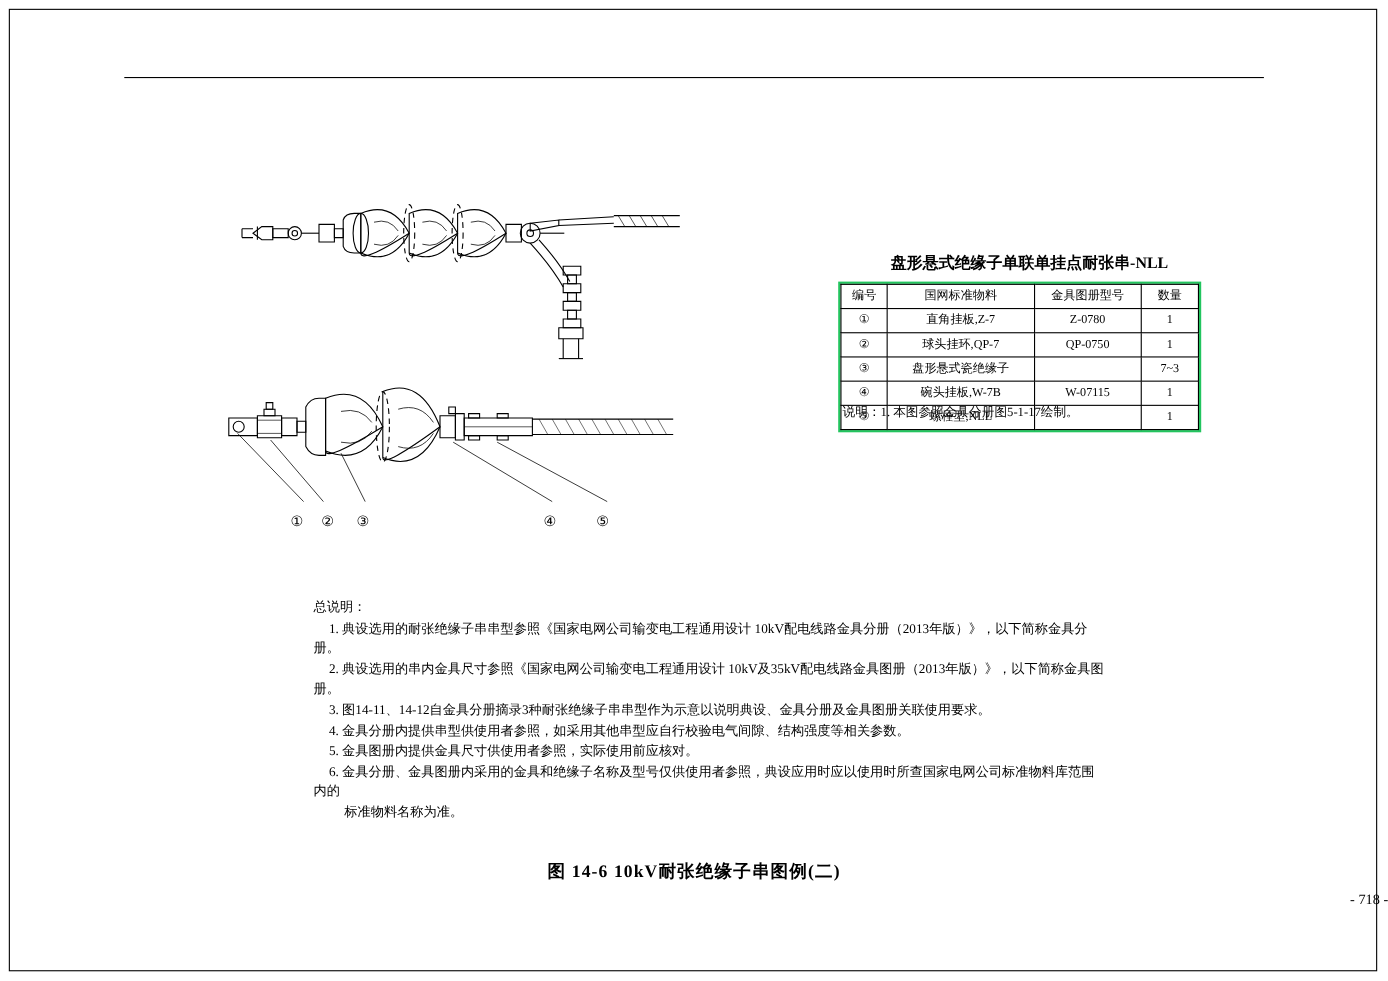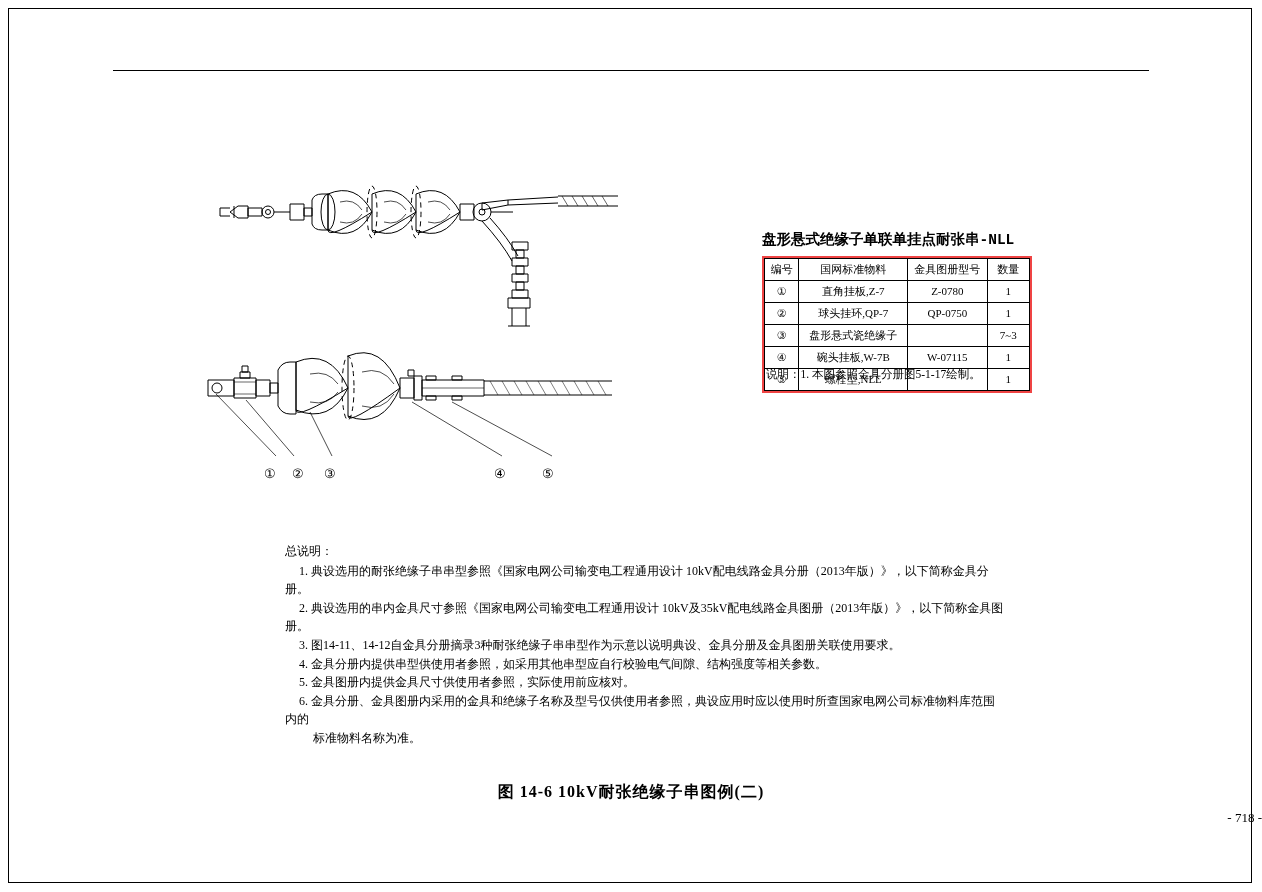--- a/index.html
+++ b/index.html
@@ -53,31 +53,31 @@
     height: 360px;
   }
   svg.art { display:block; }
 
   
   .table-title {
     position: absolute;
     left: 762px;
     top: 230px;
     width: 300px;
-    text-align: left;
+    text-align: right;
     font-size: 14.5px;
     font-weight: bold;
-    font-family: Liberation Mono, monospace;
+    font-family: Liberation Serif, serif;
   }
   .parts-table-wrap {
     position: absolute;
     left: 762px;
     top: 256px;
-    width: 270px;
-    border: 2px solid #ef4444;
+    width: 330px;
+    border: 2px solid #22c55e;
     box-sizing: border-box;
     background: #fff;
   }
   table.parts {
     border-collapse: collapse;
     width: 100%;
     font-size: 11px;
     font-family: "Liberation Serif", serif;
   }
   table.parts th, table.parts td {

